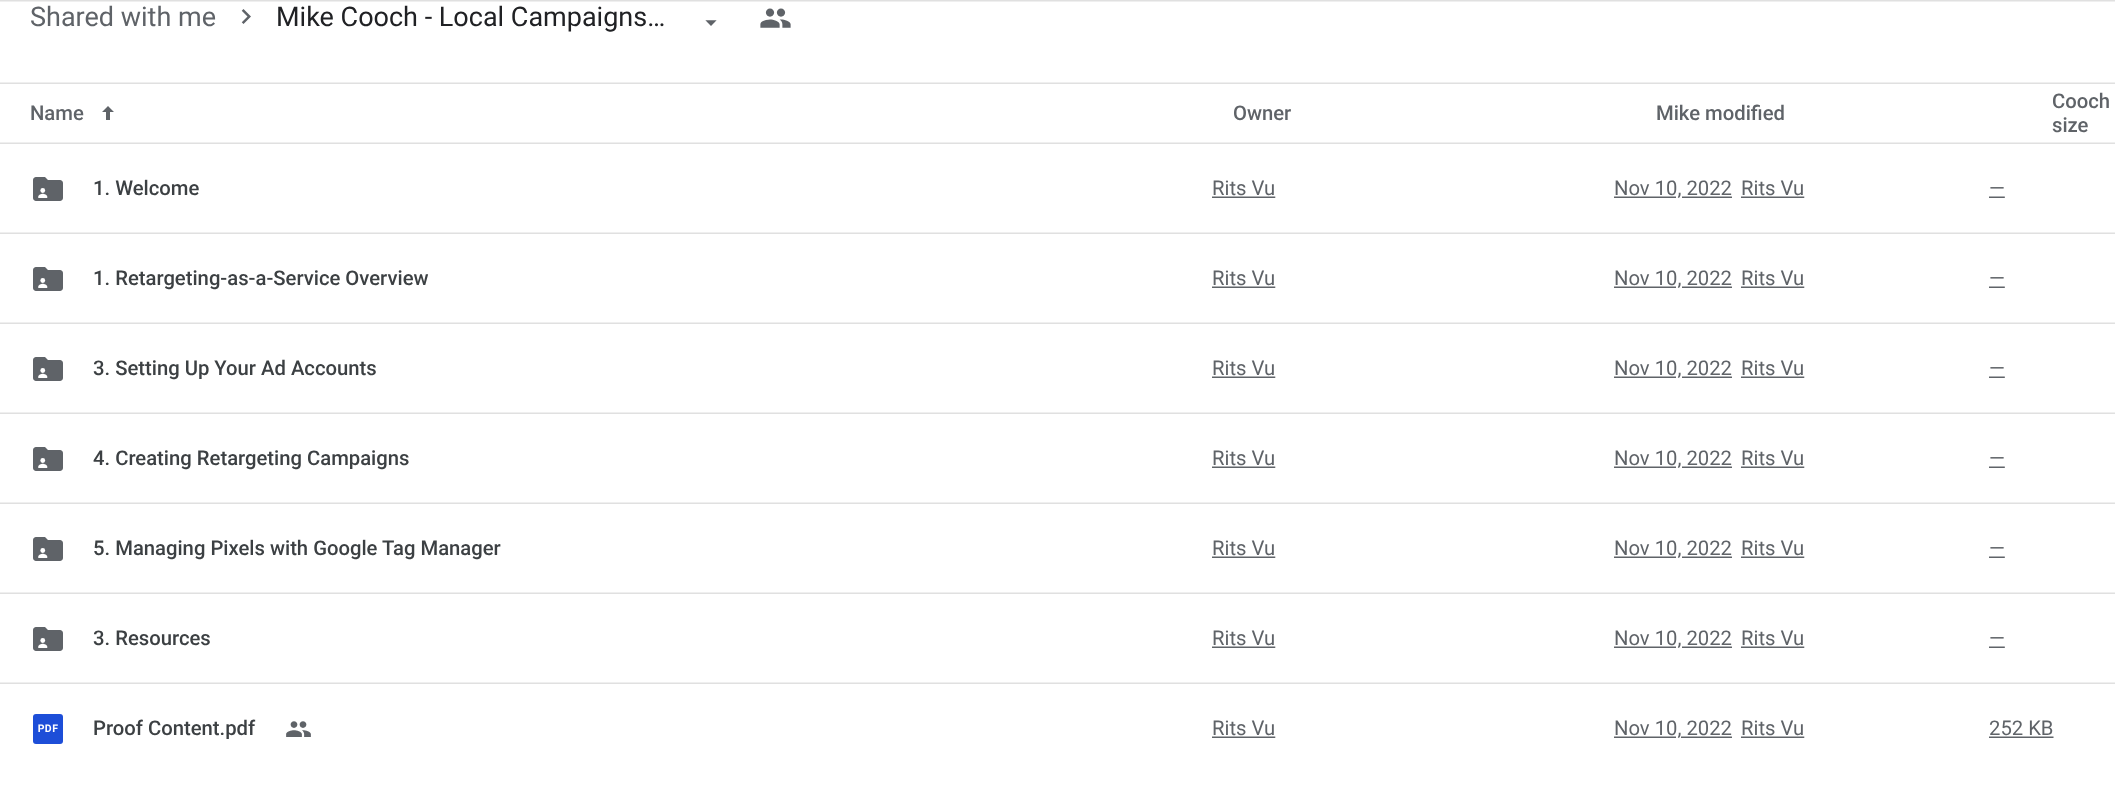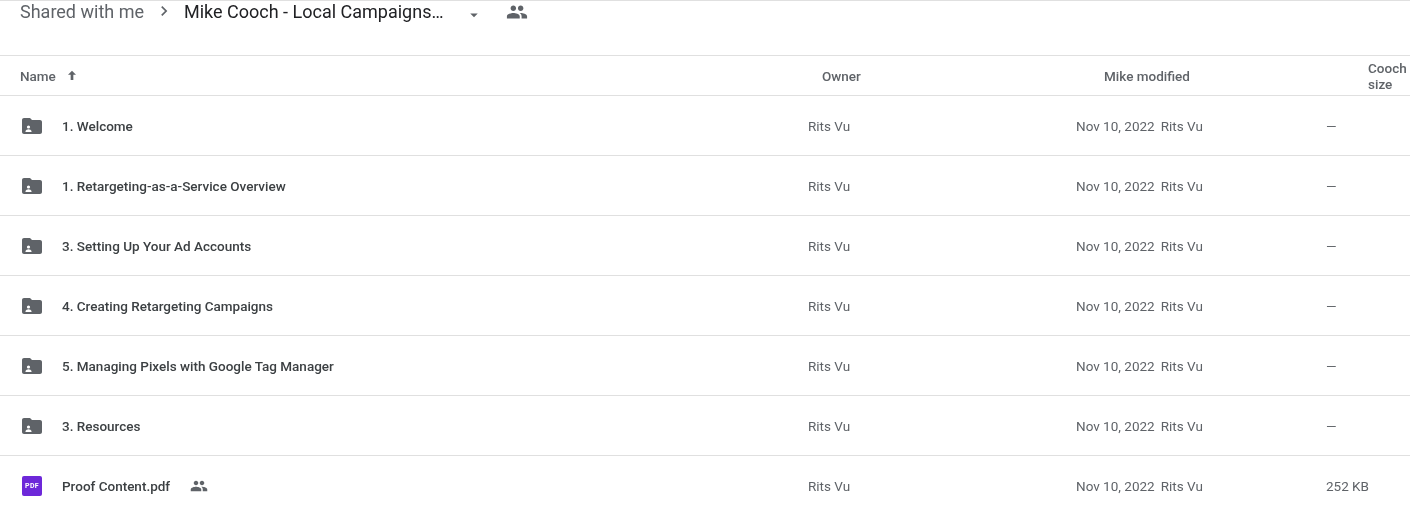--- a/index.html
+++ b/index.html
@@ -92,28 +92,29 @@
     flex-shrink: 0;
   }
   .row .filename {
     font-size: 13.5px;
     color: #3c4043;
     font-weight: 500;
   }
   .row .cell {
     font-size: 13.5px;
     color: #5f6368;
+    text-decoration: underline;
   }
   .row .mod-by {
     margin-left: 6px;
   }
   .pdf-badge {
     width: 20px;
     height: 20px;
-    background: #6d28d9;
+    background: #1d4ed8;
     border-radius: 2px;
     color: #fff;
     font-size: 7px;
     font-weight: 700;
     display: flex;
     align-items: center;
     justify-content: center;
     letter-spacing: 0.3px;
   }
   .shared-tag {

